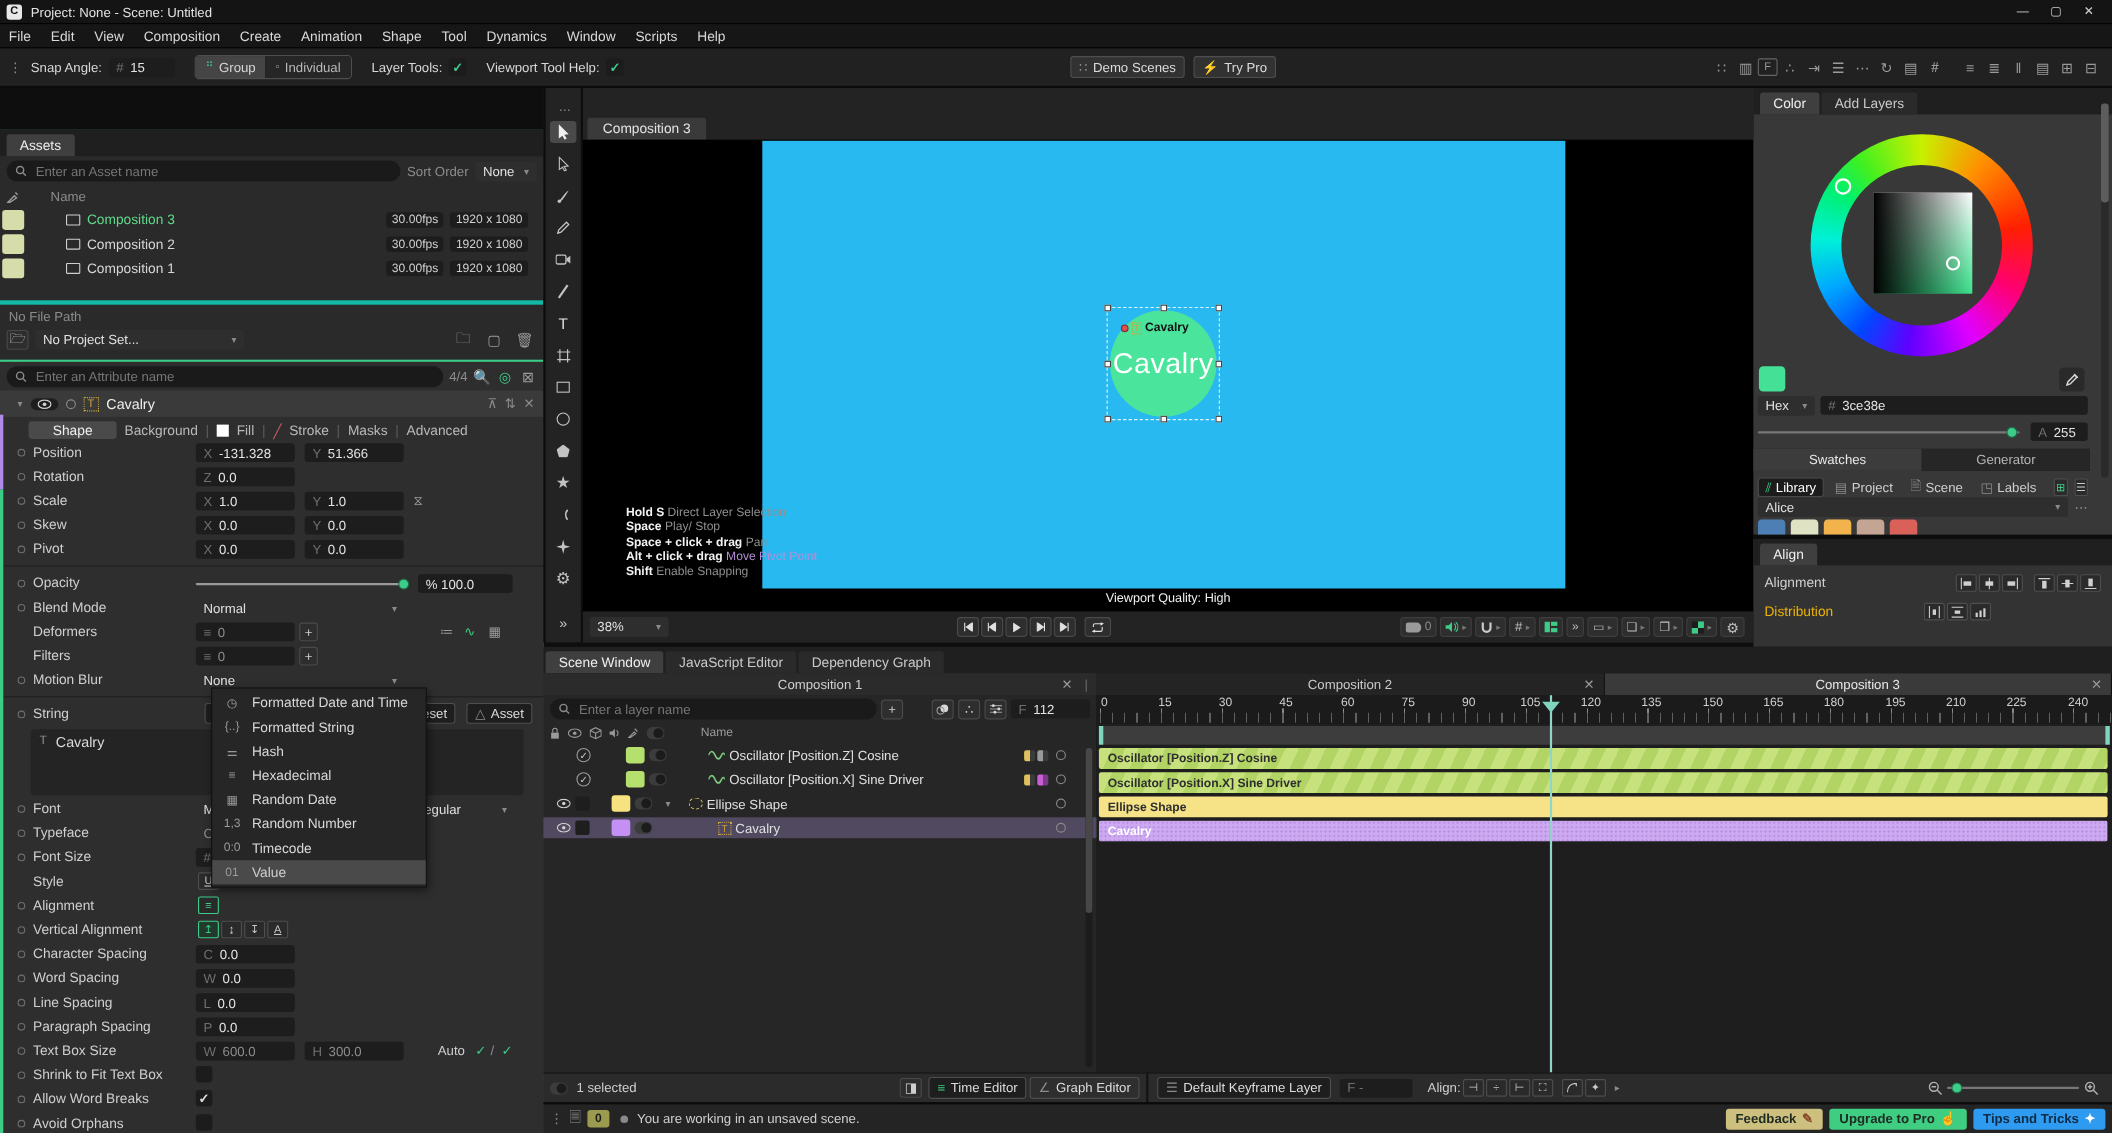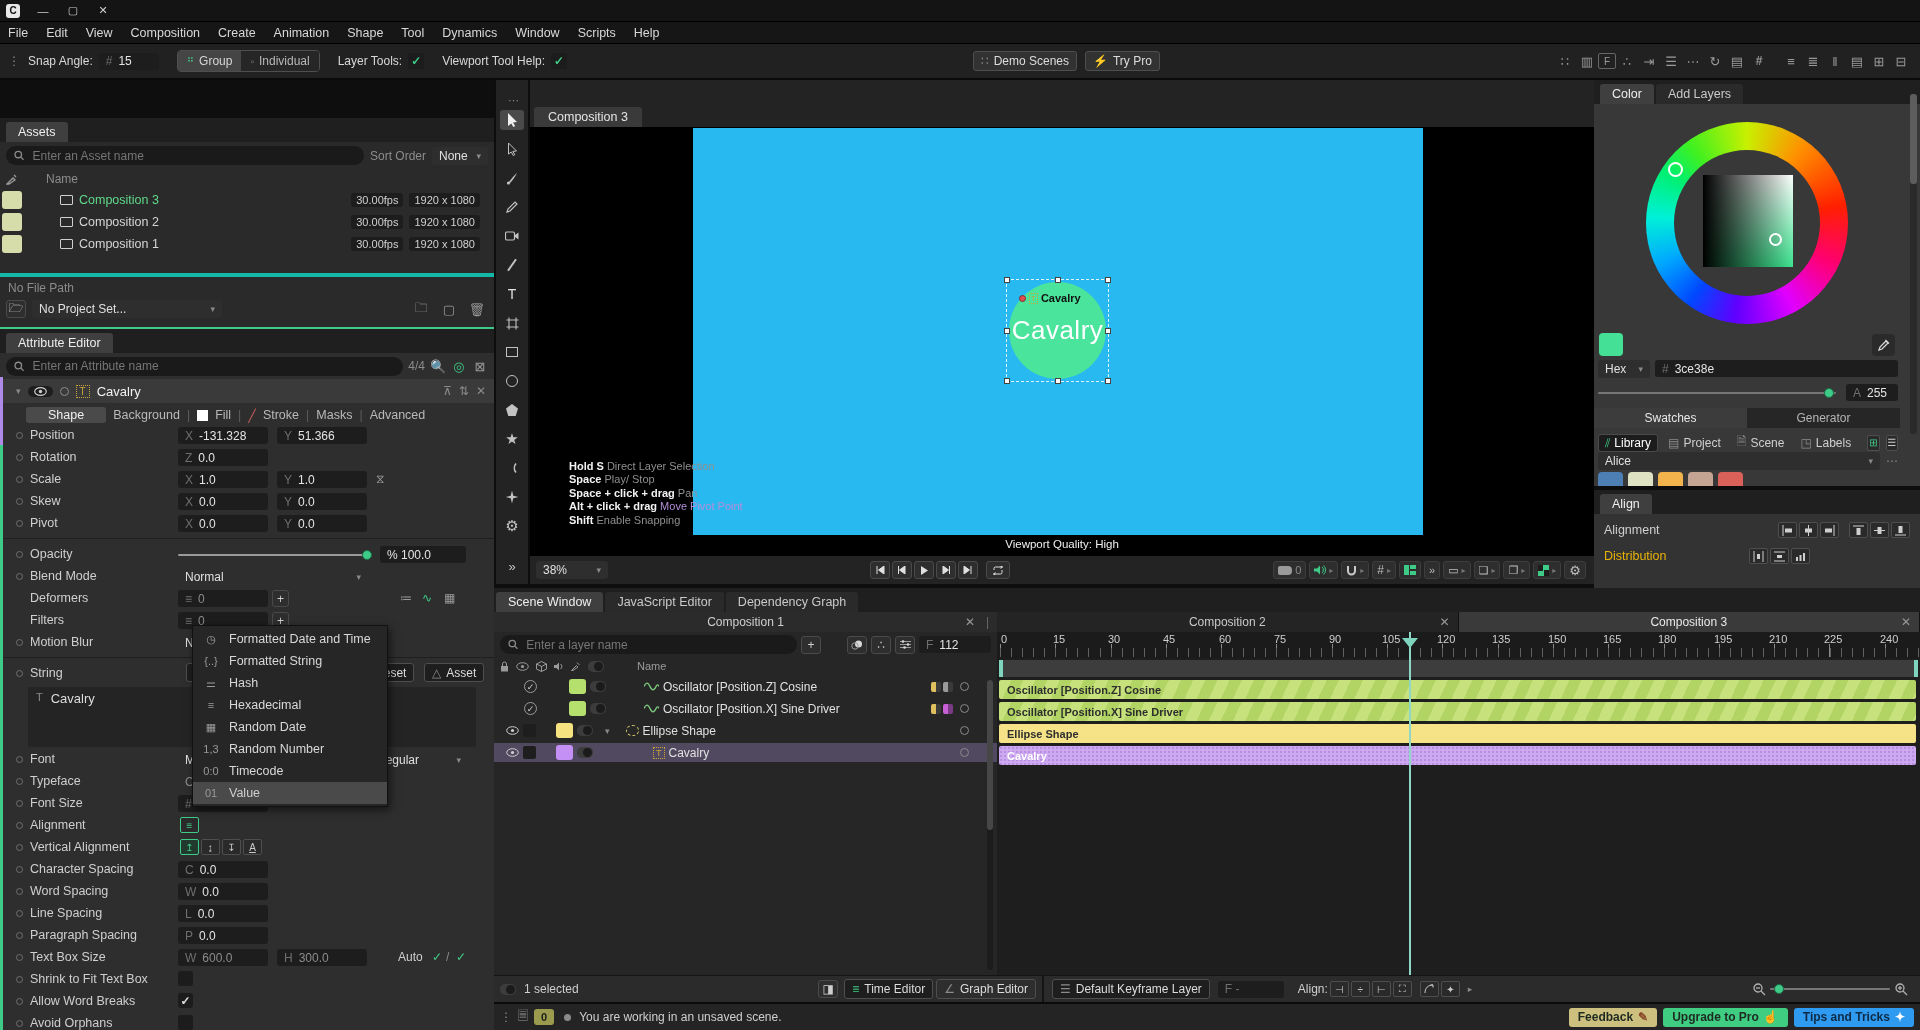--- a/index.html
+++ b/index.html
@@ -160,20 +160,21 @@
   .scroll-v .th{position:absolute;top:0;width:6px;height:150px;background:#474747;border-radius:3px;}
   svg{display:block;}
 </style>
 </head>
 <body>
 
 <div class="screen">
 
   <div class="titlebar">
     <div class="applogo">C</div>
+    <div class="wintitle">Project: None - Scene: Untitled</div>
     <div class="winbtn">—</div>
     <div class="winbtn">▢</div>
     <div class="winbtn">✕</div>
   </div>
 
   <div class="menubar">
     <span>File</span>
     <span>Edit</span>
     <span>View</span>
     <span>Composition</span>
@@ -306,23 +307,20 @@
         <span style="flex:1"></span>
         <span class="tbico">🗀</span>
         <span class="tbico">▢</span>
         <span class="tbico">🗑</span>
       </div>
     </div>
 
     <div class="attr">
       <div class="attr-border-p"></div>
       <div class="attr-border-g"></div>
-      <div class="tabstrip">
-          <div class="tab on">Attribute Editor</div>
-        </div>
       <div class="row" style="padding:3px 6px;gap:5px">
         <div class="search">
           <svg width="11" height="11" viewBox="0 0 11 11">
               <circle cx="4.5" cy="4.5" r="3.4" fill="none" stroke="#8a8a8a" stroke-width="1.4"></circle>
               <line x1="7.2" y1="7.2" x2="10" y2="10" stroke="#8a8a8a" stroke-width="1.4"></line>
             </svg>
           <input placeholder="Enter an Attribute name" style="">
         </div>
         <span class="dim">4/4</span>
         <span class="tbico" style="width:16px">🔍</span>
@@ -504,20 +502,24 @@
         <span class="ddown" style="position:absolute;left:178px;top:2px;width:290px">
             <span class="dim">C</span>
           </span>
       </div>
       <div class="arow">
         <span class="sock"></span>
           <span class="albl">Font Size</span>
         <span class="vbox c1">
             <span class="pfx">#</span>
           </span>
+      </div>
+      <div class="arow">
+        <span class="albl">Style</span>
+        <span class="albtn" style="position:absolute;left:178px;top:2px;text-decoration:underline">U</span>
       </div>
       <div class="arow">
         <span class="sock"></span>
           <span class="albl">Alignment</span>
         <span class="albtn" style="position:absolute;left:178px;top:2px;color:#3ecb87;border-color:#3ecb87">≡</span>
       </div>
       <div class="arow">
         <span class="sock"></span>
           <span class="albl">Vertical Alignment</span>
         <span class="albtn" style="position:absolute;left:178px;top:2px;color:#3ecb87;border-color:#3ecb87;background:#223a2e">↥</span>

